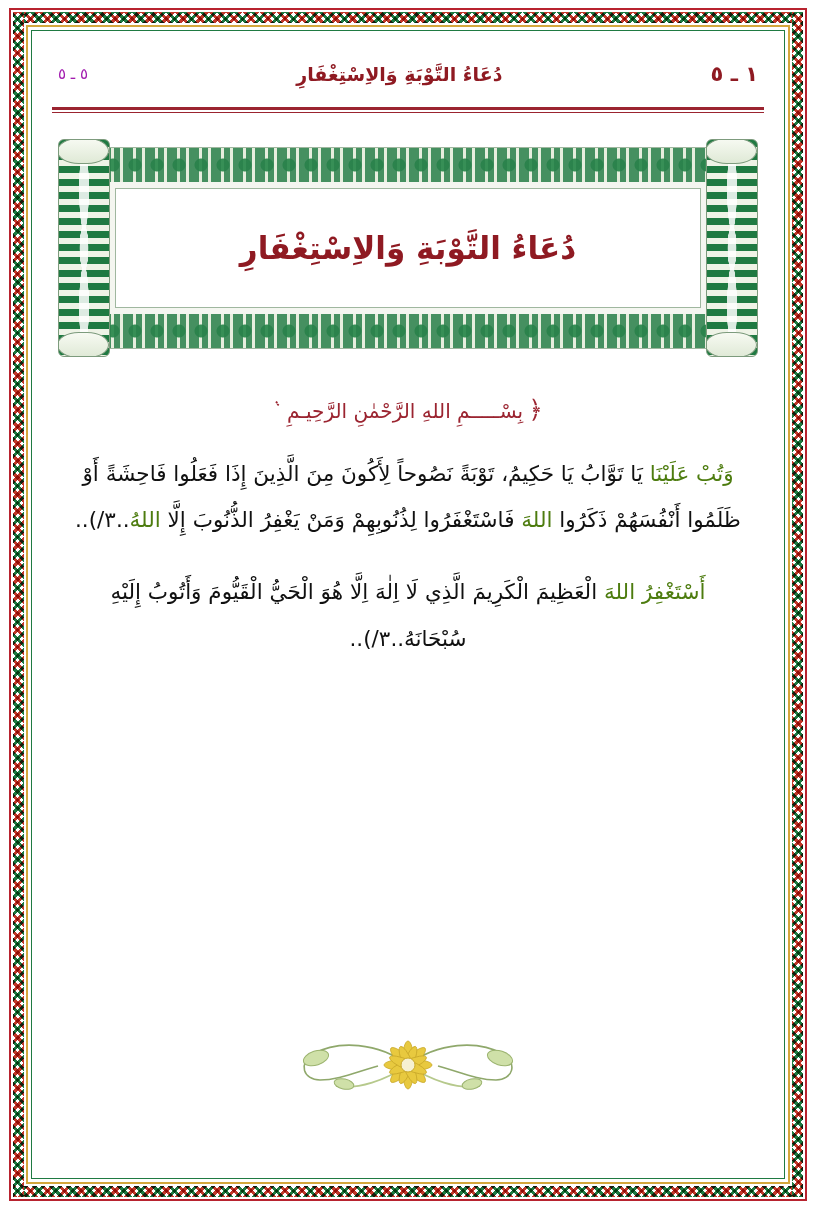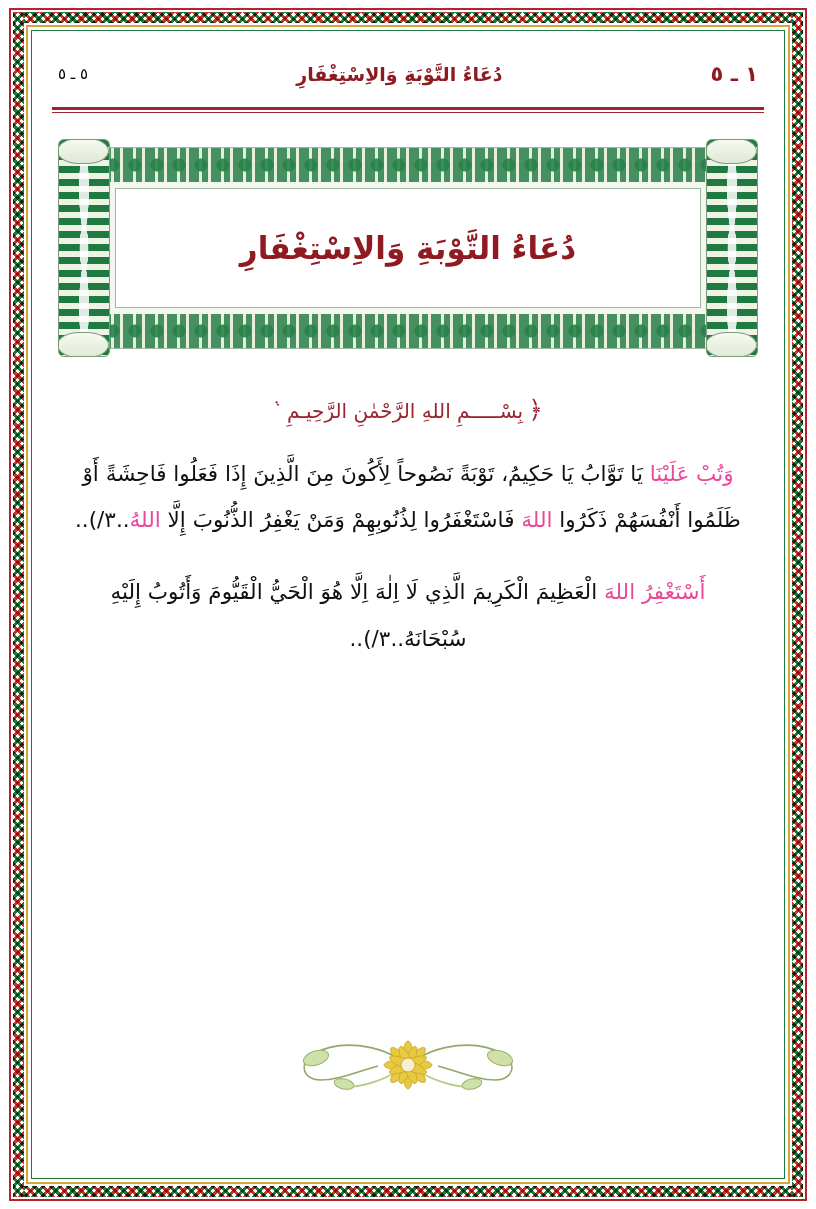--- a/index.html
+++ b/index.html
@@ -116,21 +116,21 @@
   .header-title {
     font-family: "DejaVu Sans", sans-serif;
     font-size: 19px;
     color: #8f1a22;
     font-weight: bold;
     white-space: nowrap;
   }
   .header-ghost {
     font-family: "DejaVu Sans", sans-serif;
     font-size: 15px;
-    color: #000000;
+    color: #a21caf;
     letter-spacing: 3px;
     white-space: nowrap;
   }
   .header-rule {
     margin: 12px 16px 0 16px;
     height: 3px;
     background: #9b2430;
   }
   .header-rule2 {
     margin: 2px 16px 0 16px;
@@ -250,21 +250,21 @@
   }
   .para {
     font-family: "DejaVu Sans", sans-serif;
     font-size: 21.5px;
     line-height: 2.15;
     color: #111111;
     margin: 0 0 26px 0;
     text-align: center;
   }
   .hl {
-    color: #ec4899;
+    color: #4d7c0f;
   }
 
   
   .bottom-orn {
     position: absolute;
     left: 0; right: 0;
     bottom: 62px;
     text-align: center;
     height: 90px;
   }

